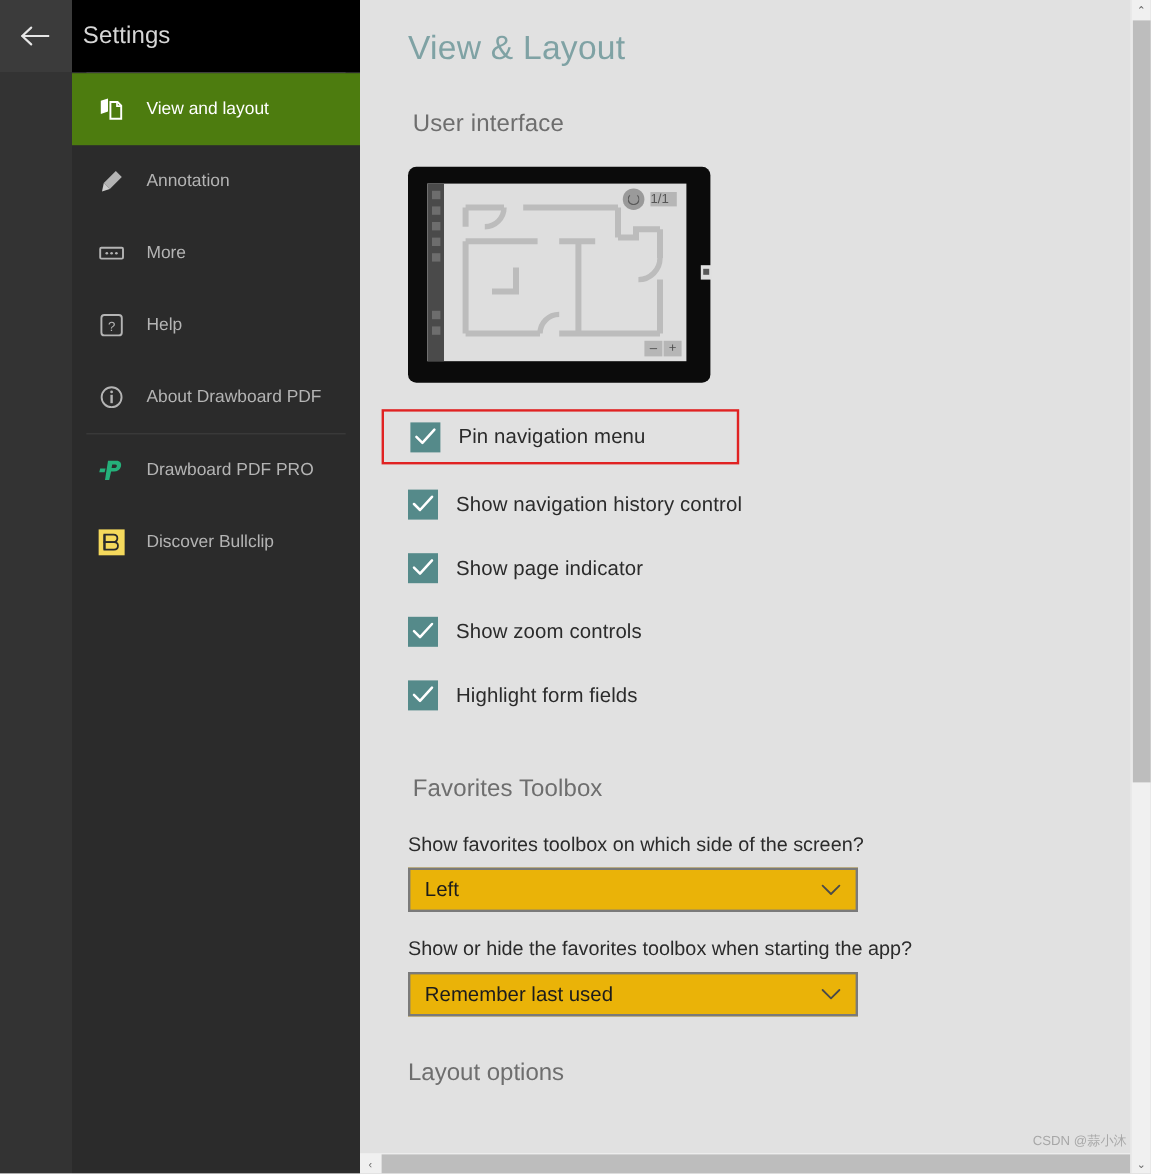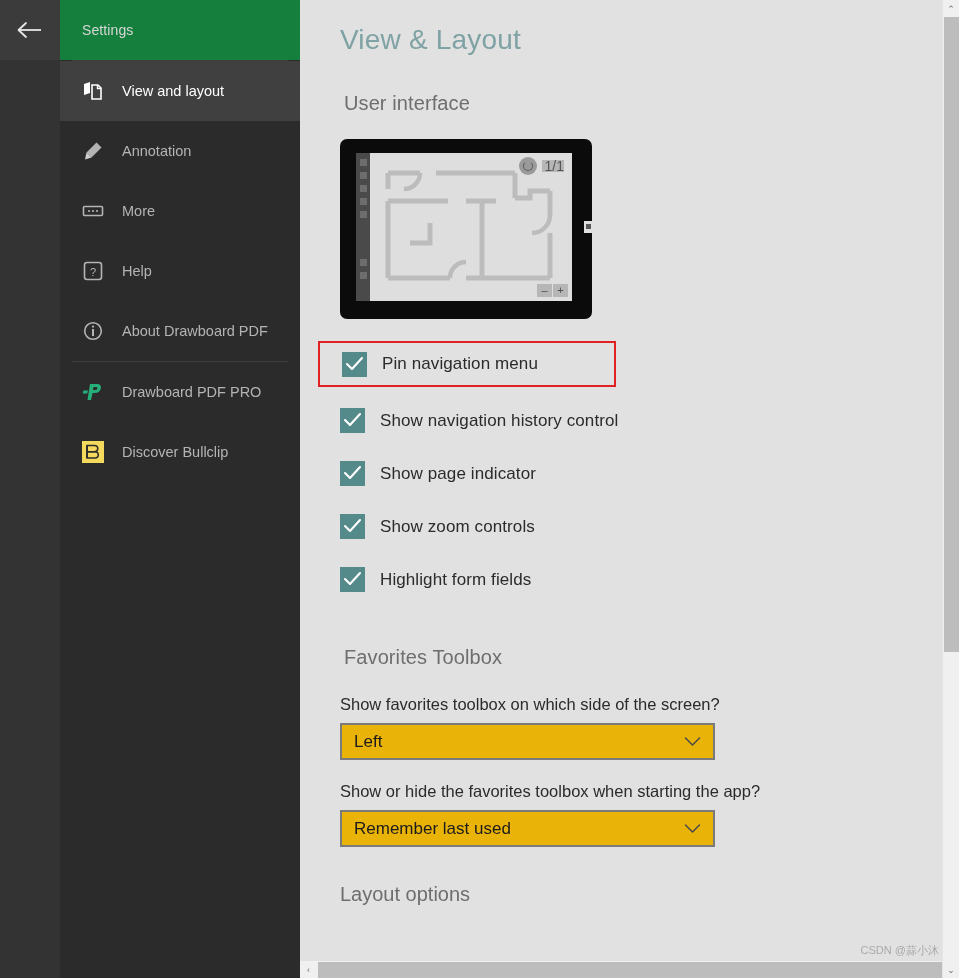--- a/index.html
+++ b/index.html
@@ -35,25 +35,25 @@
   
   .sidebar {
     width: 240px; height: 978px;
     background: #2b2b2b;
     flex: 0 0 240px;
     position: relative;
   }
   .sidebar-title {
     height: 60px;
     display: flex; align-items: center;
-    padding-left: 22px;
+    padding-left: 9px;
     color: #d6d6d6;
-    font-size: 14px;
+    font-size: 20px;
     letter-spacing: .1px;
-    background: #15803d;
+    background: #000000;
   }
   .sidebar-divider {
     height: 1px;
     margin: 0 12px 0 12px;
     background: #3e3e3e;
   }
   .sidebar-list { padding-top: 0; }
   .nav-item {
     height: 60px;
     display: flex;
@@ -65,21 +65,21 @@
     cursor: pointer;
     box-sizing: border-box;
   }
   .nav-item .nav-icon {
     width: 30px; height: 30px;
     display: flex; align-items: center; justify-content: center;
     margin-right: 14px;
     flex: 0 0 30px;
   }
   .nav-item.selected {
-    background: #404040;
+    background: #4d7c0f;
     color: #ffffff;
   }
   .nav-item.selected::after {
     content: "";
     position: absolute;
     right: -6px; top: 0;
     width: 6px; height: 60px;
     background: #61898b;
   }
   .nav-label { line-height: 1; }
@@ -146,23 +146,23 @@
     position: absolute;
     left: 14px; top: 0;
     right: 0; bottom: 0;
   }
   .mockup-badge {
     position: absolute;
     right: 8px; top: 7px;
     width: 22px; height: 12px;
     background: #b6b6b6;
     color: #555;
-    font-size: 14px;
+    font-size: 11px;
     line-height: 12px;
-    text-align: right;
+    text-align: left;
     font-family: "Liberation Sans", sans-serif;
   }
   .mockup-hist {
     position: absolute;
     right: 35px; top: 4px;
     width: 18px; height: 18px;
     border-radius: 50%;
     background: #9a9a9a;
   }
   .mockup-hist::after {

